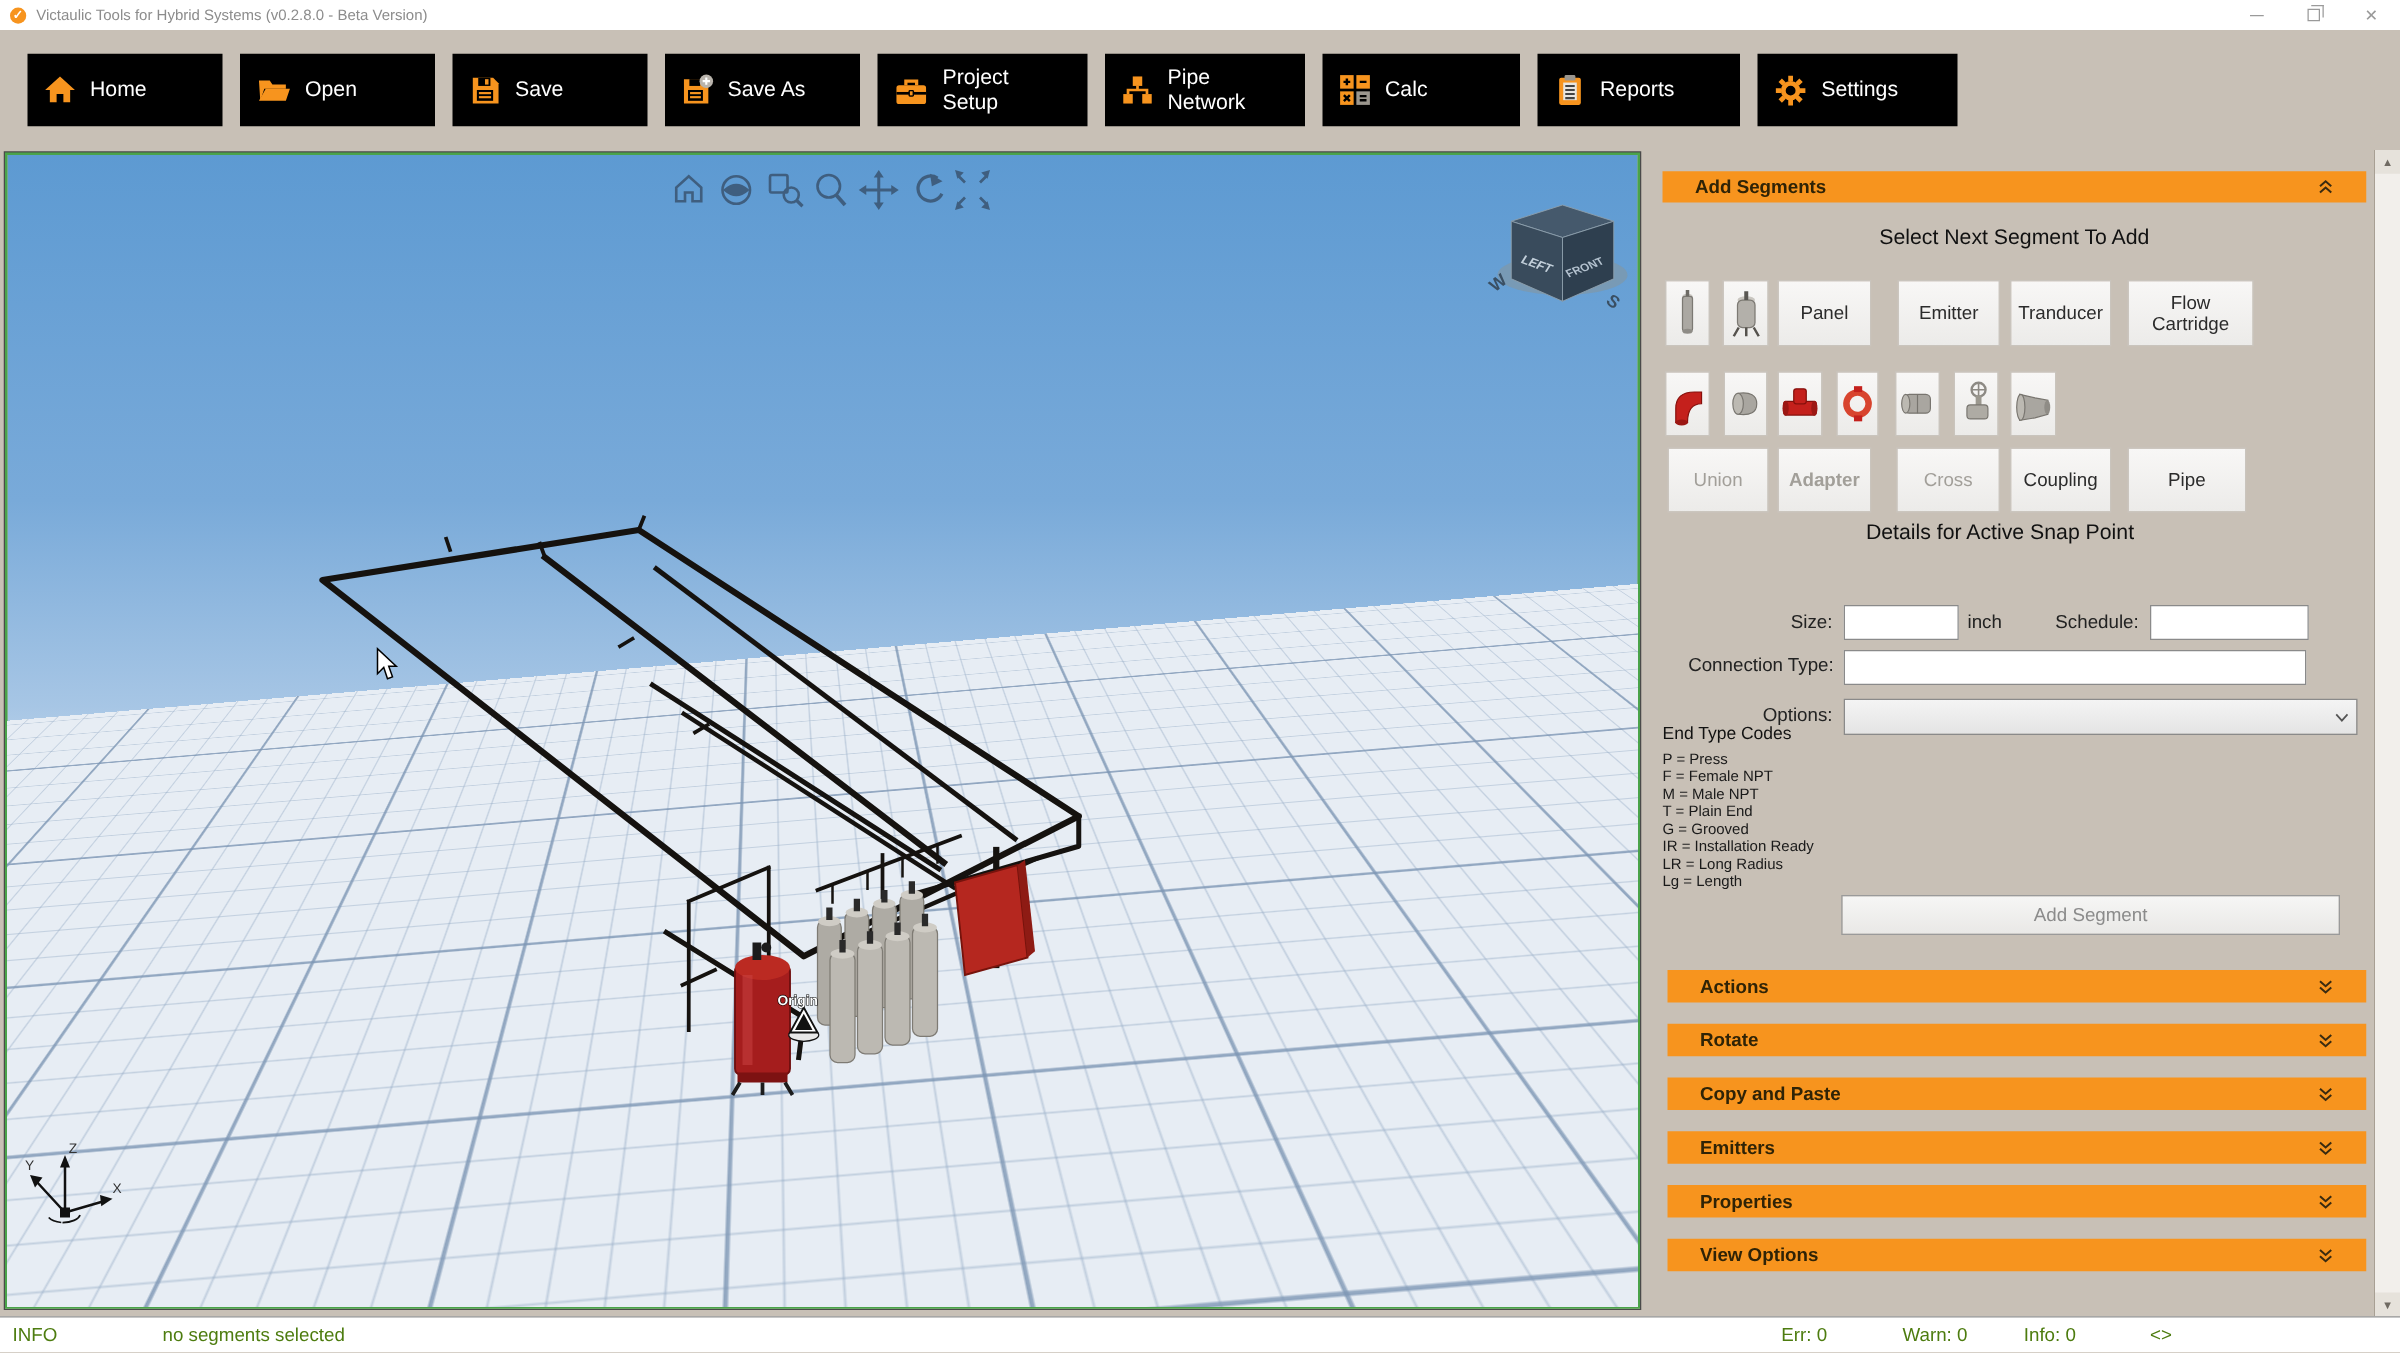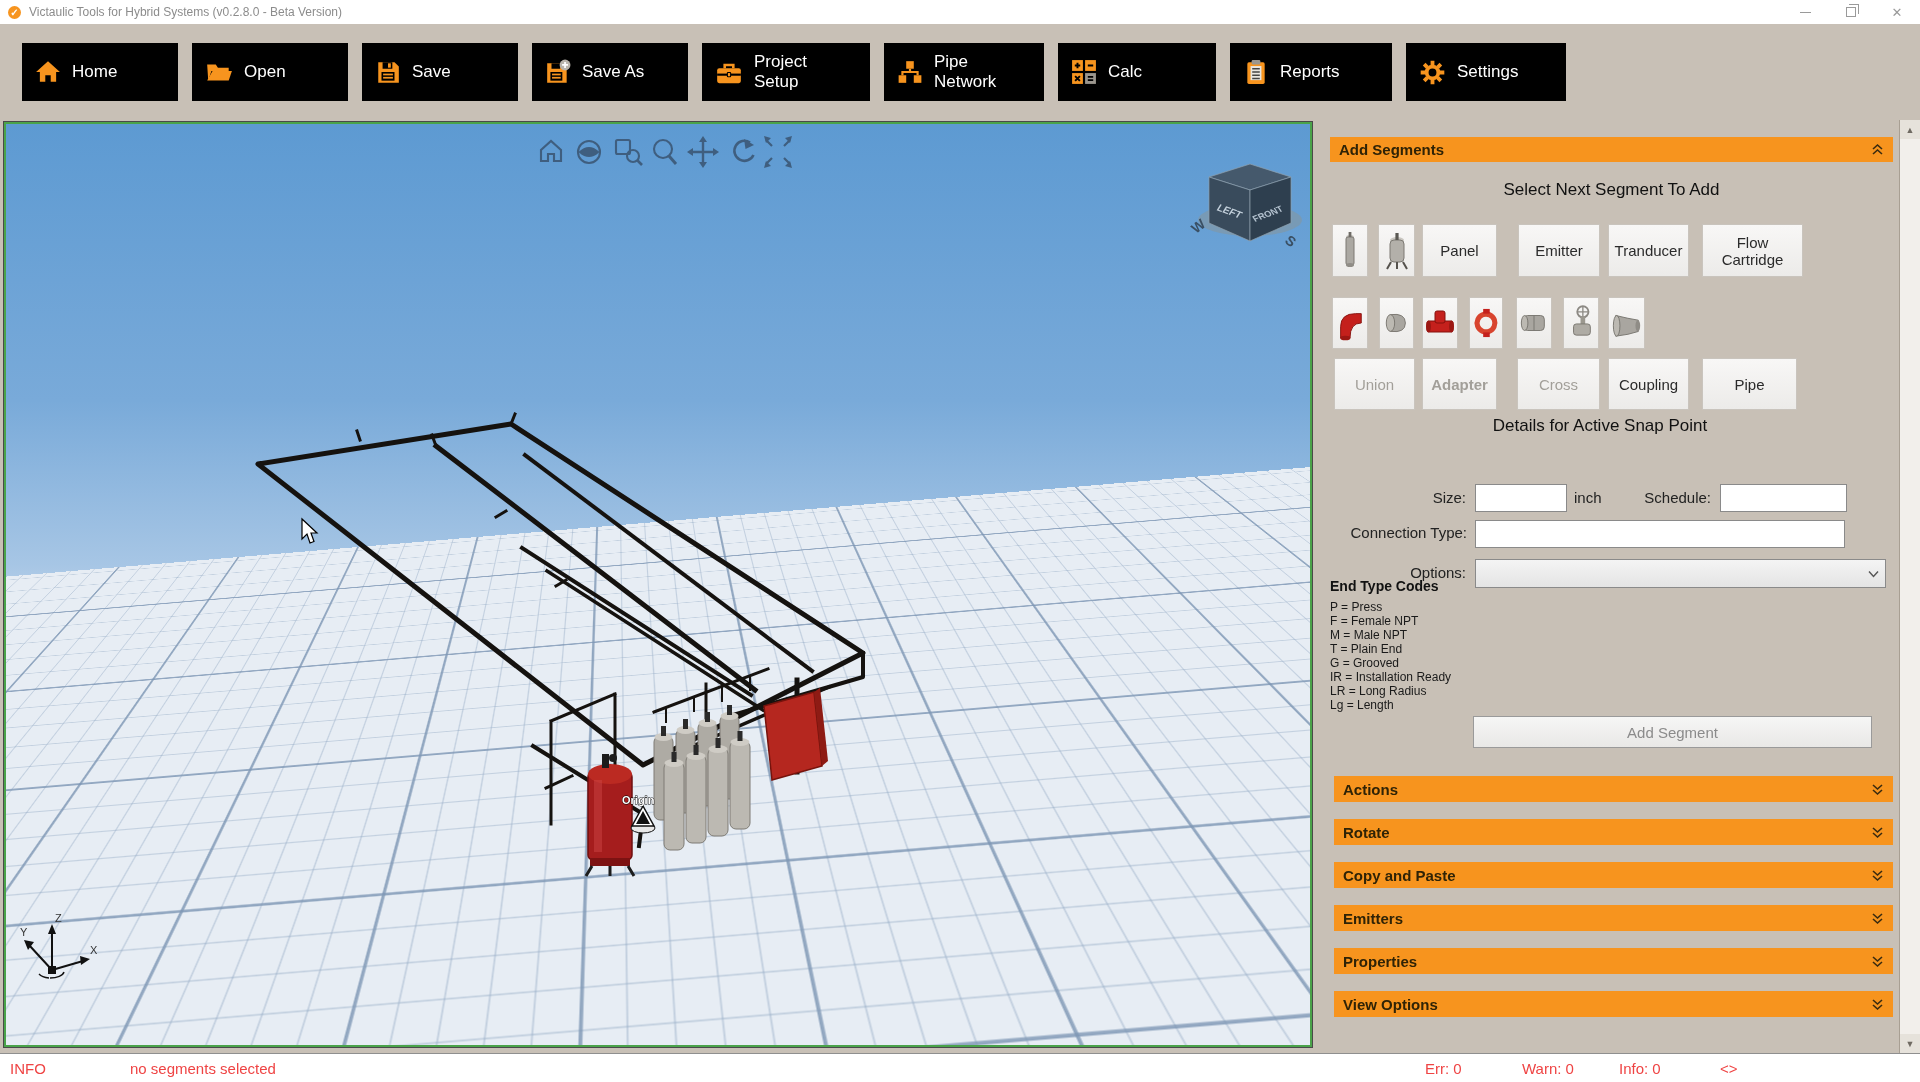--- a/index.html
+++ b/index.html
@@ -30,35 +30,35 @@
       repeating-linear-gradient(90deg, rgba(125,150,180,.75) 0 2px, transparent 2px 120px),
       repeating-linear-gradient(0deg, rgba(125,150,180,.75) 0 2px, transparent 2px 120px),
       repeating-linear-gradient(90deg, rgba(150,172,198,.45) 0 1px, transparent 1px 24px),
       repeating-linear-gradient(0deg, rgba(150,172,198,.45) 0 1px, transparent 1px 24px);
     transform:rotate(-4.8deg) perspective(950px) rotateX(62deg);
     transform-origin:50% 0; }
   .scene { position:absolute; left:0; top:0; }
 
   
   .panel { position:absolute; left:1316px; top:120px; width:583px; height:933px; background:#c8c0b6; font-size:14px; color:#1a1a1a; }
-  .orange-bar { position:absolute; background:#f7941e; display:flex; align-items:center; justify-content:space-between; padding:0 9px; font-weight:bold; font-size:15px; color:#2f2306; cursor:pointer; }
+  .orange-bar { position:absolute; background:#f7941e; display:flex; align-items:center; justify-content:space-between; padding:0 26px; font-weight:bold; font-size:15px; color:#2f2306; cursor:pointer; }
   .seg-btn { position:absolute; background:linear-gradient(#f8f7f6,#ecebe9); border:1px solid #c9c4bd; display:flex; align-items:center; justify-content:center; font-size:15px; color:#2b2b2b; text-align:center; line-height:17px; cursor:pointer; }
   .seg-btn.disabled { color:#a29f99; }
   .fld-label { position:absolute; font-size:15px; color:#222; text-align:right; }
   .fld-input { position:absolute; border:1px solid #8a8a8a; background:#fff; font-size:14px; padding:0 4px; font-family:"Liberation Sans",sans-serif; }
   .combo { position:absolute; border:1px solid #8a8a8a; background:linear-gradient(#f4f4f4,#e4e4e4); display:flex; align-items:center; justify-content:flex-end; padding-right:6px; cursor:pointer; }
   .codes-line { position:absolute; left:14px; font-size:12px; color:#1a1a1a; white-space:pre; }
   .add-seg-btn { position:absolute; background:linear-gradient(#f6f6f5,#e9e8e6); border:1px solid #9a9a9a; color:#8b8b8b; font-size:15px; display:flex; align-items:center; justify-content:center; cursor:pointer; }
 
   
   .scrollbar { position:absolute; left:1899px; top:120px; width:21px; height:933px; background:#f2efeb; border-left:1px solid #a89f93; }
   .sb-arrow { position:absolute; left:0; width:20px; height:19px; background:#e6e2db; display:flex; align-items:center; justify-content:center; font-size:9px; color:#6f6a62; cursor:pointer; }
 
   
-  .statusbar { position:absolute; left:0; top:1053px; width:1920px; height:29px; background:#ffffff; border-top:1px solid #8f8f8f; font-size:15px; color:#ef4444; }
+  .statusbar { position:absolute; left:0; top:1053px; width:1920px; height:29px; background:#ffffff; border-top:1px solid #8f8f8f; font-size:15px; color:#4d7c0f; }
   .statusbar span { position:absolute; top:6px; }
 </style>
 </head>
 <body>
 
 <div id="app">
 
   <div class="titlebar">
     <div class="title-icon">✓</div>
     <div class="title-text">Victaulic Tools for Hybrid Systems (v0.2.8.0 - Beta Version)</div>
@@ -420,21 +420,21 @@
     <div class="fld-label" style="left:14px; top:404px; width:137px;">Connection Type:</div>
     <input class="fld-input" style="left: 159px; top: 400px; width: 370px; height: 28px;">
 
     <div class="fld-label" style="left:60px; top:444px; width:90px;">Options:</div>
     <div class="combo" style="left:159px; top:439px; width:411px; height:29px;">
       <svg width="11" height="8" viewBox="0 0 11 8">
           <path d="M1 1.5 L5.5 6.5 L10 1.5" stroke="#555" stroke-width="1.4" fill="none"></path>
         </svg>
     </div>
 
-    <div style="position:absolute; left:14px; top:458px; font-size:14px; font-weight:bold; color:#111;">End Type Codes</div>
+    <div style="position:absolute; left:14px; top:458px; font-size:14px; font-weight:normal; color:#111;">End Type Codes</div>
     <div class="codes-line" style="top:480px;">P = Press</div>
     <div class="codes-line" style="top:494px;">F = Female NPT</div>
     <div class="codes-line" style="top:508px;">M = Male NPT</div>
     <div class="codes-line" style="top:522px;">T = Plain End</div>
     <div class="codes-line" style="top:536px;">G = Grooved</div>
     <div class="codes-line" style="top:550px;">IR = Installation Ready</div>
     <div class="codes-line" style="top:564px;">LR = Long Radius</div>
     <div class="codes-line" style="top:578px;">Lg = Length</div>
 
     <div class="add-seg-btn" style="left:157px; top:596px; width:399px; height:32px;">

